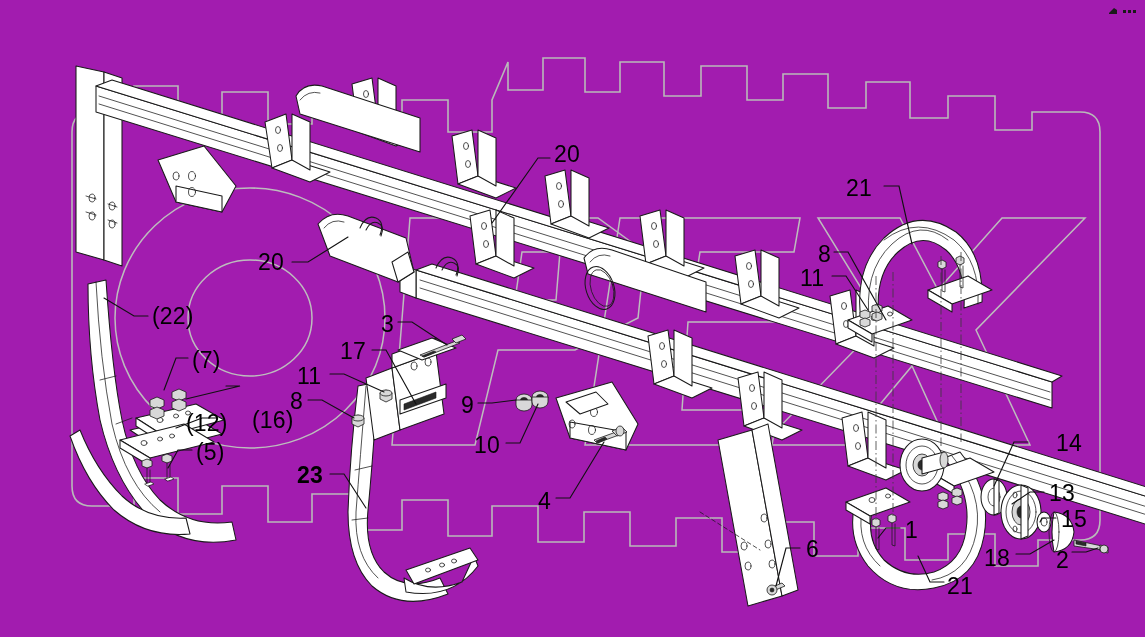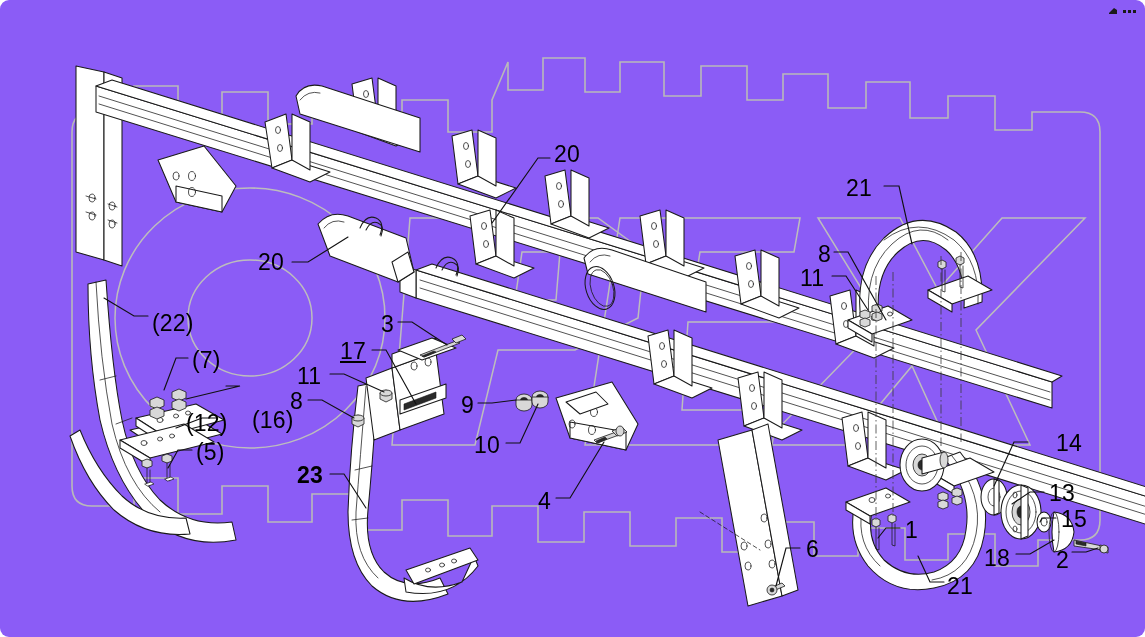--- a/index.html
+++ b/index.html
@@ -1,23 +1,22 @@
 <!DOCTYPE html>
 <html><head>
 <meta charset="utf-8">
 <title>Parts Diagram</title>
 <style>
   html,body{margin:0;padding:0;background:#ffffff;}
   body{font-family:"Liberation Sans",sans-serif;}
   #stage{
     position:relative;
     width:1145px;height:637px;
-    background:#8b5cf6;
+    background:#a21caf;
     overflow:hidden;
-    border-radius:9px;
   }
   #stage svg.layer{position:absolute;left:0;top:0;width:1145px;height:637px;}
   
   .wm{fill:none;stroke:#b9b9b9;stroke-width:1.6;}
   .wm-fill{fill:none;stroke:#bdbdbd;stroke-width:1.5;}
   
   .ln{fill:none;stroke:#1a1a1a;stroke-width:1.05;stroke-linejoin:round;stroke-linecap:round;}
   .ln-t{fill:none;stroke:#1a1a1a;stroke-width:0.75;stroke-linejoin:round;stroke-linecap:round;}
   .fillw{fill:#ffffff;stroke:#1a1a1a;stroke-width:1.05;stroke-linejoin:round;stroke-linecap:round;}
   .fillw-t{fill:#ffffff;stroke:#1a1a1a;stroke-width:0.7;stroke-linejoin:round;stroke-linecap:round;}
@@ -430,23 +429,23 @@
       <path class="leader" d="M944 582 L930 582 L918 556"></path>
     </g>
   </svg>
 
   <div id="callout-layer">
       <div class="callout" style="left: 554px; top: 143px;">20</div>
       <div class="callout" style="left: 846px; top: 177px;">21</div>
       <div class="callout" style="left: 258px; top: 251px;">20</div>
       <div class="callout" style="left: 818px; top: 243px;">8</div>
       <div class="callout" style="left: 800px; top: 267px;">11</div>
-      <div class="callout" style="left: 152px; top: 312px;">(22)</div>
+      <div class="callout" style="left: 152px; top: 305px;">(22)</div>
       <div class="callout" style="left: 381px; top: 313px;">3</div>
-      <div class="callout" style="left: 340px; top: 340px; text-decoration: underline;">17</div>
+      <div class="callout" style="left: 340px; top: 340px;">17</div>
       <div class="callout" style="left: 192px; top: 349px;">(7)</div>
       <div class="callout" style="left: 297px; top: 365px;">11</div>
       <div class="callout" style="left: 186px; top: 377px; margin-top: 35px;">(12)</div>
       <div class="callout" style="left: 290px; top: 390px;">8</div>
       <div class="callout" style="left: 461px; top: 394px;">9</div>
       <div class="callout" style="left: 224px; top: 409px; margin-left: 28px;">(16)</div>
       <div class="callout" style="left: 474px; top: 434px;">10</div>
       <div class="callout" style="left: 1056px; top: 432px; text-align: right;">14</div>
       <div class="callout" style="left: 196px; top: 441px;">(5)</div>
       <div class="callout" style="left: 297px; top: 464px; font-weight: bold;">23</div>

